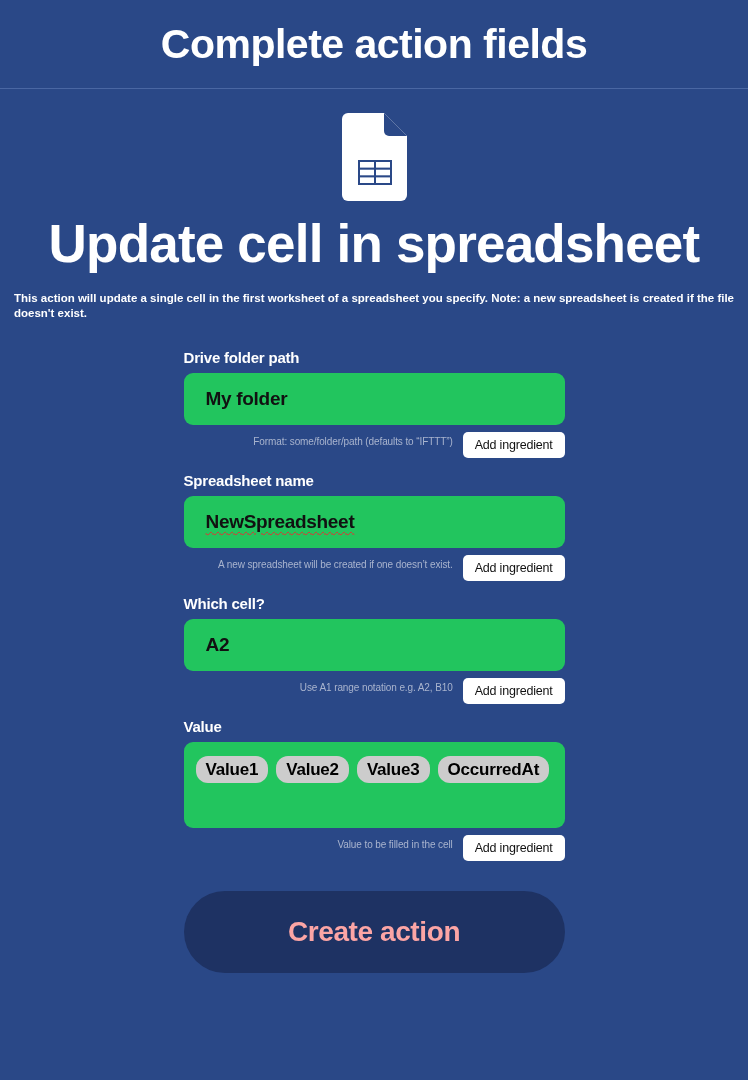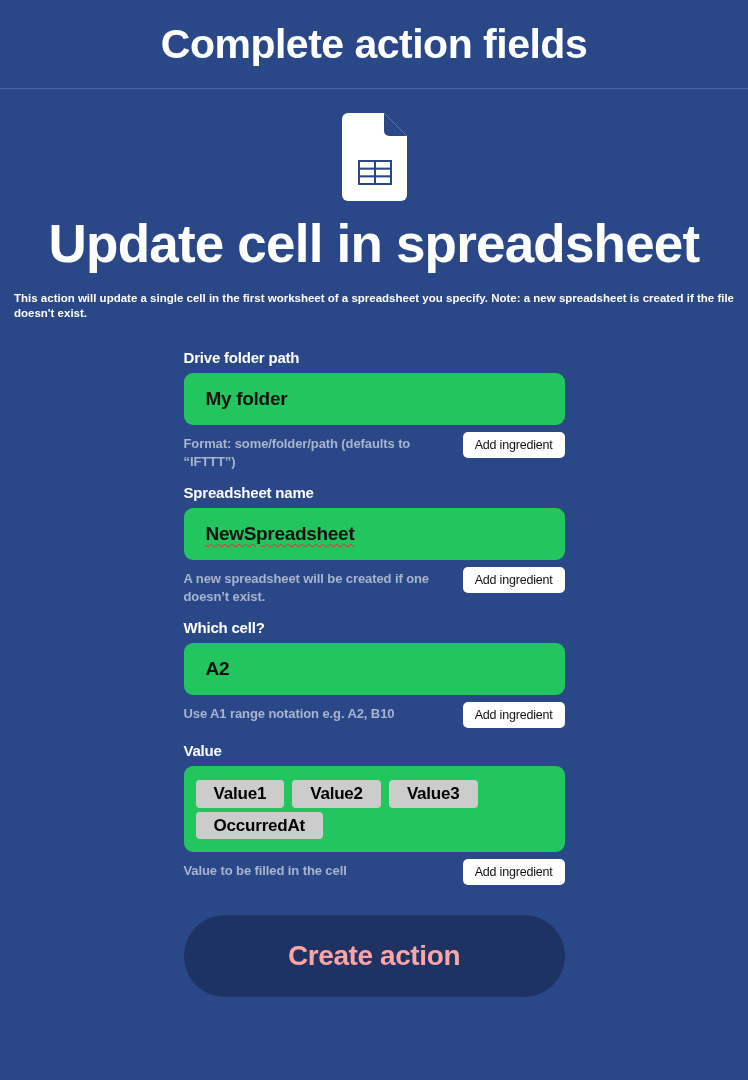--- a/index.html
+++ b/index.html
@@ -111,46 +111,47 @@
   .field-input.tokens {
     height: 86px;
     align-items: flex-start;
     padding: 14px 12px;
     flex-wrap: wrap;
     gap: 4px 8px;
     align-content: flex-start;
   }
   .token {
     background: #cccccc;
-    border-radius: 4px;
-    padding: 3px 18px;
+    border-radius: 12px;
+    padding: 3px 10px;
     font-size: 17px;
     font-weight: bold;
     color: #000000;
     line-height: 1.25;
     letter-spacing: -0.2px;
     white-space: nowrap;
   }
 
   .field-footer {
     display: flex;
     align-items: flex-start;
     justify-content: space-between;
     gap: 10px;
     margin-top: 7px;
     min-height: 26px;
   }
   .field-help {
-    font-size: 13px;
-    font-weight: bold;
+    font-size: 10px;
+    font-weight: normal;
     color: #a9b4ce;
     line-height: 1.35;
     flex: 1;
     padding-top: 3px;
     letter-spacing: -0.1px;
+    text-align: right;
   }
   .add-ingredient-btn {
     flex: 0 0 auto;
     background: #ffffff;
     color: #111111;
     border: none;
     border-radius: 5px;
     font-family: "Liberation Sans", sans-serif;
     font-size: 12.5px;
     font-weight: normal;

